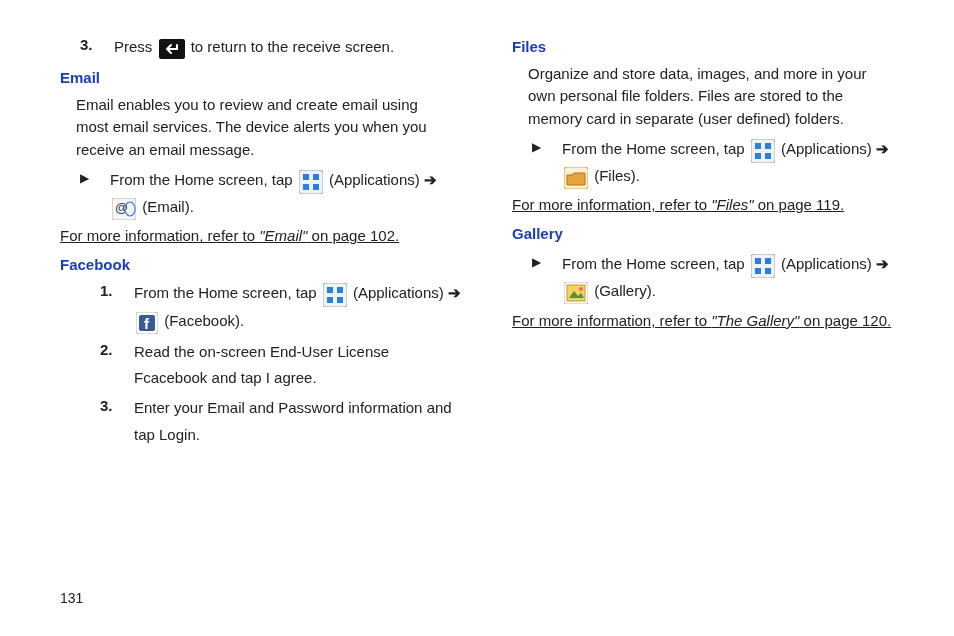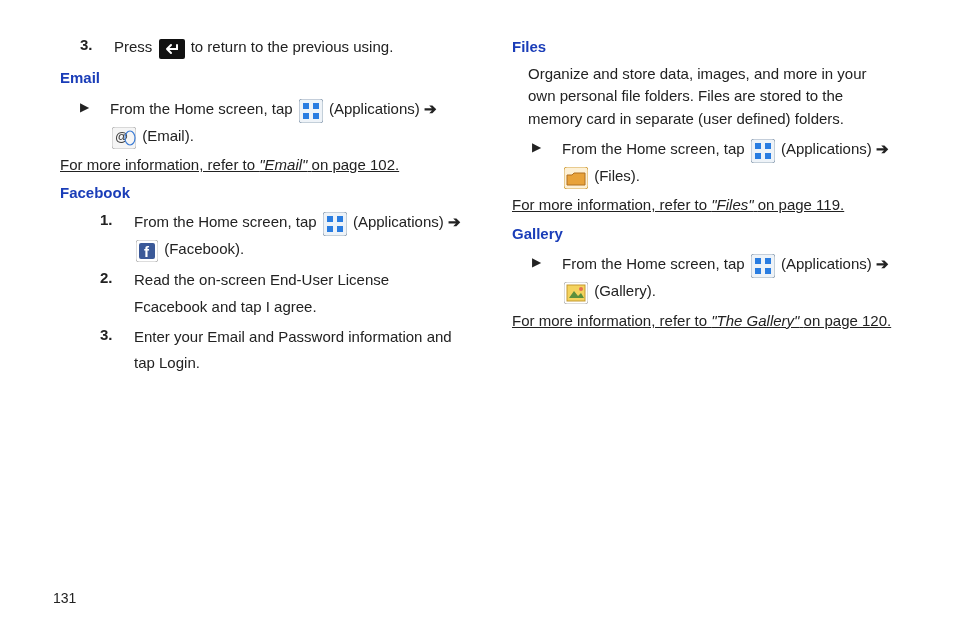--- a/index.html
+++ b/index.html
@@ -61,21 +61,21 @@
     display: inline-block;
     vertical-align: middle;
     margin: 0 2px;
   }
   .sans-arrow {
     display: inline-block;
     font-weight: bold;
   }
   .page-num {
     position: absolute;
-    left: 53px;
+    left: 60px;
     bottom: 30px;
     font-size: 14px;
   }
   svg { vertical-align: middle; }
 </style>
 </head>
 <body>
 
 <div class="columns">
 
@@ -84,25 +84,26 @@
     <div class="num-item">
       <span class="num">3.</span>
       <div class="item-body">
         <span>Press </span>
         <span class="icon">
           <svg width="26" height="20">
               <rect x="0" y="0" width="26" height="20" rx="2" fill="#111"></rect>
               <path d="M8 10 L12 6 M8 10 L12 14 M8 10 L18 10 L18 6" stroke="#fff" stroke-width="2" fill="none" stroke-linecap="round"></path>
             </svg>
         </span>
-        <span> to return to the previous using.</span>
+        <span> to return to the receive screen.</span>
       </div>
     </div>
 
     <div class="h2">Email</div>
+    <p class="para">Email enables you to review and create email using most email services. The device alerts you when you receive an email message.</p>
 
     <div class="arrow-item">
       <span class="tri">▶</span>
       <div class="item-body">
         <span>From the Home screen, tap </span>
         <span class="icon">
           <svg width="24" height="24">
               <rect x="0" y="0" width="24" height="24" rx="3" fill="#eef3f8" stroke="#9ab" stroke-width="1"></rect>
               <rect x="4" y="4" width="6" height="6" fill="#2a7de1"></rect>
               <rect x="14" y="4" width="6" height="6" fill="#2a7de1"></rect>

